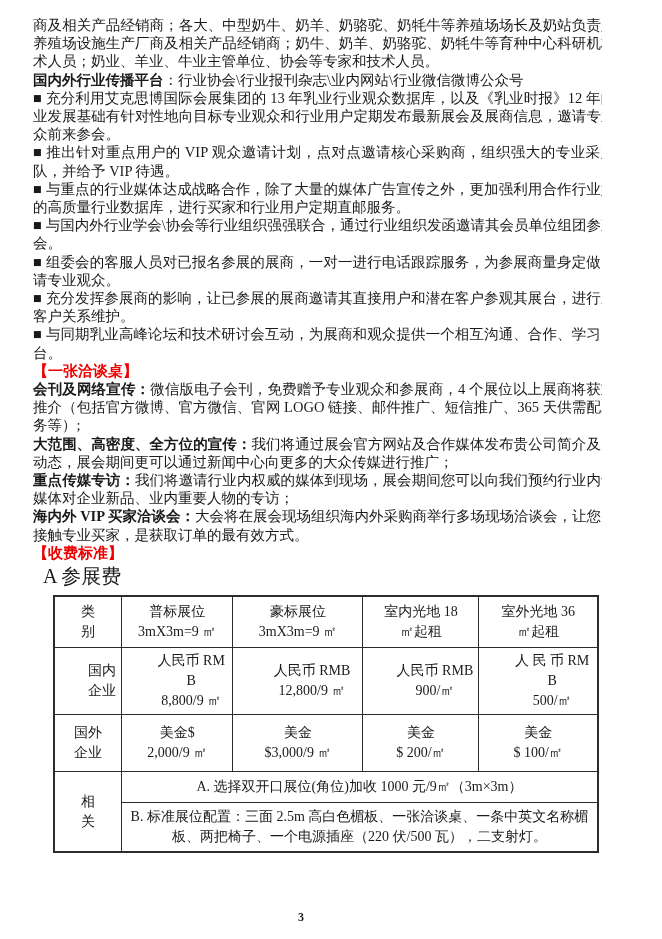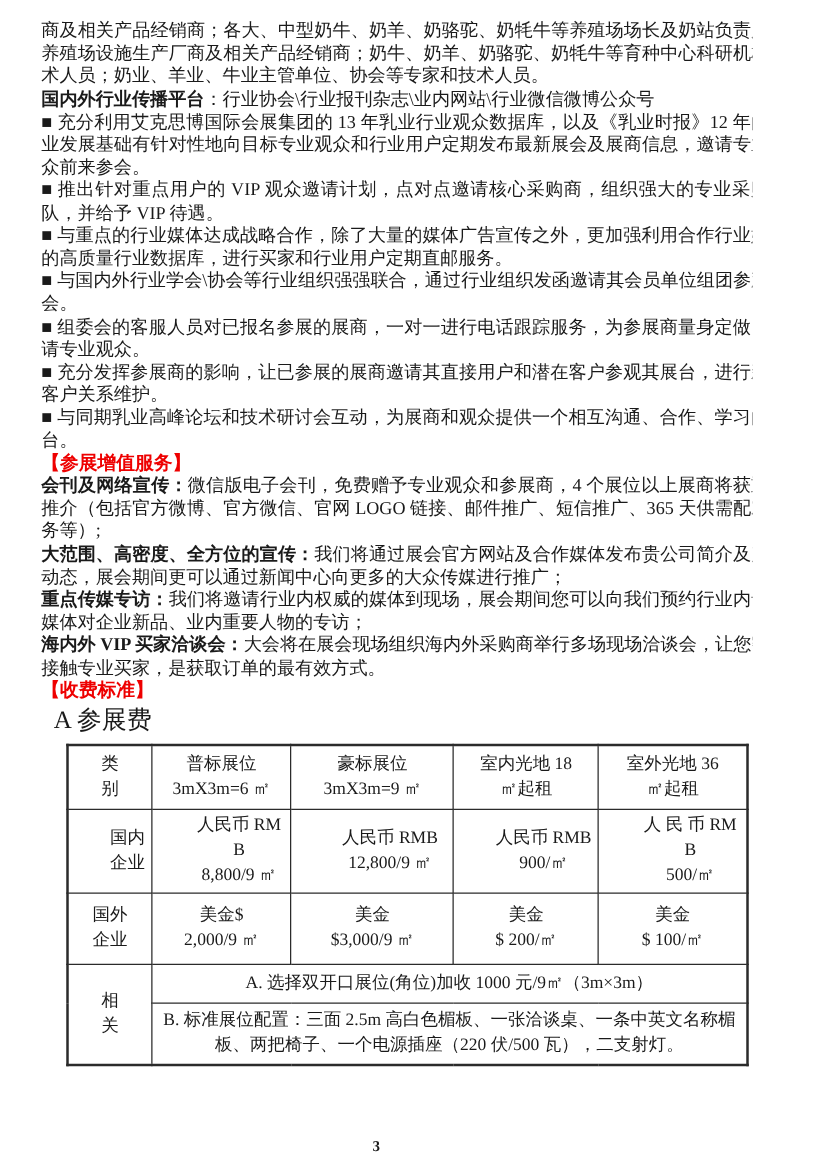--- a/index.html
+++ b/index.html
@@ -94,21 +94,21 @@
     <p class="para"><span class="bullet">■</span><span>与重点的行业媒体达成战略合作，除了大量的媒体广告宣传之外，更加强利用合作行业媒体的高质量行业数据库，进行买家和行业用户定期直邮服务。</span></p>
 
     <p class="para"><span class="bullet">■</span><span>与国内外行业学会\协会等行业组织强强联合，通过行业组织发函邀请其会员单位组团参观展会。</span></p>
 
     <p class="para"><span class="bullet">■</span><span>组委会的客服人员对已报名参展的展商，一对一进行电话跟踪服务，为参展商量身定做，邀请专业观众。</span></p>
 
     <p class="para"><span class="bullet">■</span><span>充分发挥参展商的影响，让已参展的展商邀请其直接用户和潜在客户参观其展台，进行新老客户关系维护。</span></p>
 
     <p class="para"><span class="bullet">■</span><span>与同期乳业高峰论坛和技术研讨会互动，为展商和观众提供一个相互沟通、合作、学习的平台。</span></p>
 
-    <h2 class="red-heading">【参展增值服务】</h2>
+    <h2 class="red-heading">【一张洽谈桌】</h2>
 
     <p class="para"><span class="blabel">会刊及网络宣传：</span><span>微信版电子会刊，免费赠予专业观众和参展商，4 个展位以上展商将获重点推介（包括官方微博、官方微信、官网 LOGO 链接、邮件推广、短信推广、365 天供需配对服务等）;</span></p>
 
     <p class="para"><span class="blabel">大范围、高密度、全方位的宣传：</span><span>我们将通过展会官方网站及合作媒体发布贵公司简介及产品动态，展会期间更可以通过新闻中心向更多的大众传媒进行推广；</span></p>
 
     <p class="para"><span class="blabel">重点传媒专访：</span><span>我们将邀请行业内权威的媒体到现场，展会期间您可以向我们预约行业内专业媒体对企业新品、业内重要人物的专访；</span></p>
 
     <p class="para"><span class="blabel">海内外 VIP 买家洽谈会：</span><span>大会将在展会现场组织海内外采购商举行多场现场洽谈会，让您密集接触专业买家，是获取订单的最有效方式。</span></p>
 
     <h2 class="red-heading">【收费标准】</h2>
@@ -121,21 +121,21 @@
         <col style="width:20.5%">
         <col style="width:23.9%">
         <col style="width:21.3%">
         <col style="width:21.9%">
       </colgroup>
       <tbody>
         <tr class="r-head">
           <td>类
 别</td>
           <td>普标展位
-3mX3m=6 ㎡</td>
+3mX3m=9 ㎡</td>
           <td>豪标展位
 3mX3m=9 ㎡</td>
           <td>室内光地 18
 ㎡起租</td>
           <td>室外光地 36
 ㎡起租</td>
         </tr>
         <tr class="r-dom">
           <td>国内
 企业</td>

